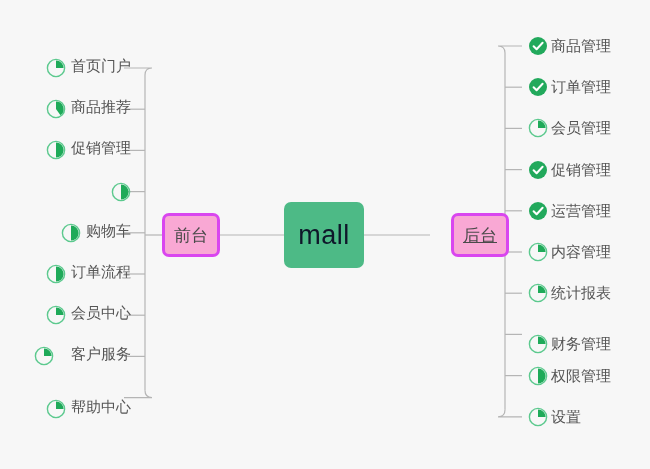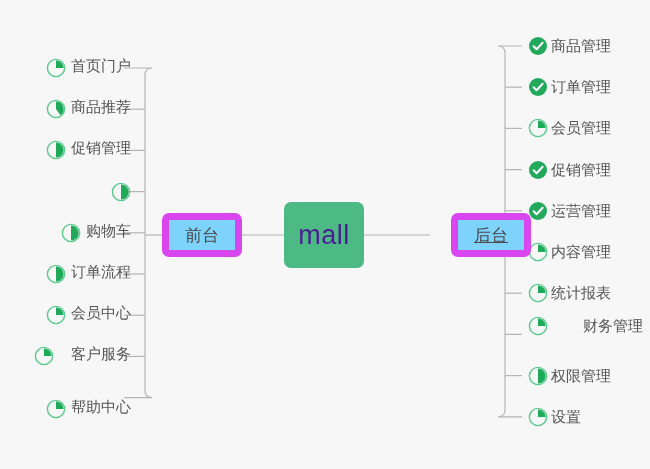--- a/index.html
+++ b/index.html
@@ -37,32 +37,32 @@
     position: absolute;
     left: 284px;
     top: 202px;
     width: 80px;
     height: 66px;
     background: #4dba86;
     border-radius: 7px;
     display: flex;
     align-items: center;
     justify-content: center;
-    color: #4c1d95;
+    color: #0f172a;
     font-size: 27px;
     letter-spacing: 0.5px;
   }
   
   .branch-node {
     position: absolute;
     top: 213px;
-    width: 80px;
+    width: 58px;
     height: 44px;
-    background: #7dd3fc;
-    border: 7px solid #d946ef;
+    background: #f9a8d4;
+    border: 3px solid #d946ef;
     border-radius: 7px;
     display: flex;
     align-items: center;
     justify-content: center;
     color: #4a4a4a;
     font-size: 17px;
     box-sizing: border-box;
   }
   .branch-node.left  { left: 162px; }
   .branch-node.right { left: 451px; text-decoration: underline; }
@@ -237,21 +237,21 @@
         </svg>
         <span class="leaf-label">内容管理</span>
       </div>
       <div class="leaf right" style="top: 280.2px;">
         <svg viewBox="0 0 20 20" class="status-icon">
           <circle cx="10" cy="10" r="8.6" fill="none" stroke="#5cc98e" stroke-width="1.4"></circle>
           <path d="M 10 10 L 10 2.4000000000000004 A 7.6 7.6 0 0 1 17.60 10.00 Z" fill="#1faa59"></path>
         </svg>
         <span class="leaf-label">统计报表</span>
       </div>
-      <div class="leaf right" style="top: 313px; gap: 32px;">
+      <div class="leaf right" style="top: 331px;">
         <svg viewBox="0 0 20 20" class="status-icon">
           <circle cx="10" cy="10" r="8.6" fill="none" stroke="#5cc98e" stroke-width="1.4"></circle>
           <path d="M 10 10 L 10 2.4000000000000004 A 7.6 7.6 0 0 1 17.60 10.00 Z" fill="#1faa59"></path>
         </svg>
         <span class="leaf-label">财务管理</span>
       </div>
       <div class="leaf right" style="top: 362.6px;">
         <svg viewBox="0 0 20 20" class="status-icon">
           <circle cx="10" cy="10" r="8.6" fill="none" stroke="#5cc98e" stroke-width="1.4"></circle>
           <path d="M 10 10 L 10 2.4000000000000004 A 7.6 7.6 0 0 1 10.00 17.60 Z" fill="#1faa59"></path>

